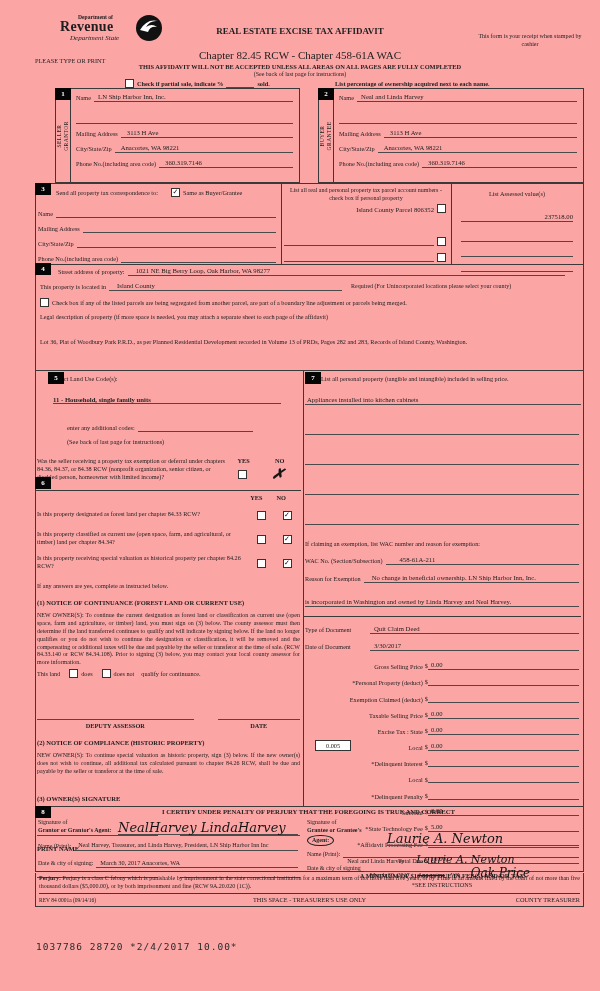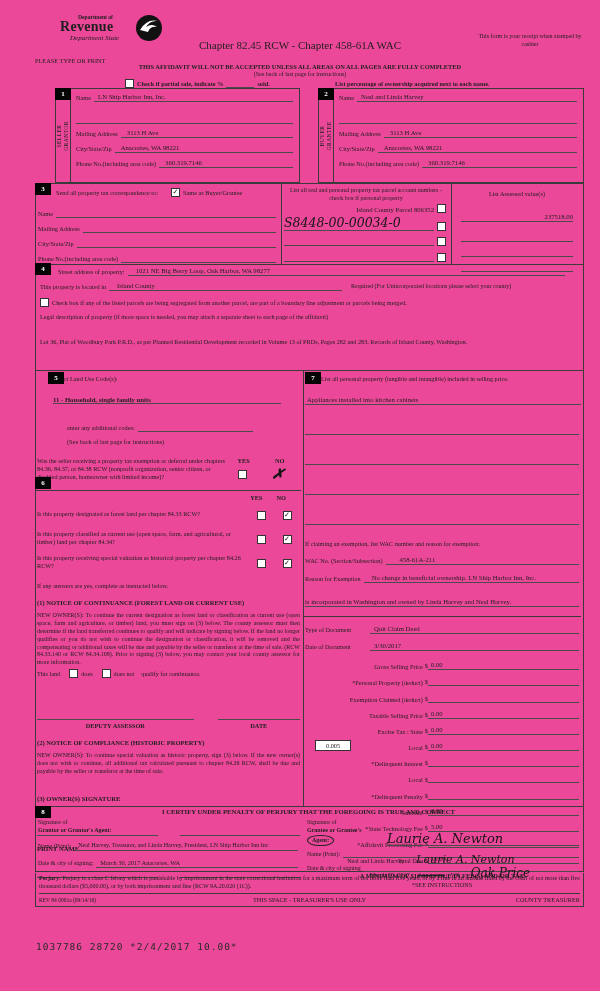--- a/index.html
+++ b/index.html
@@ -1,16 +1,16 @@
 <!DOCTYPE html>
 <html><head>
 <meta charset="utf-8">
 <style>
   html,body{margin:0;padding:0;background:#e8e8e6;}
-  .page{position:relative;width:600px;height:991px;background:#ec4899;margin:0 auto;
+  .page{position:relative;width:600px;height:991px;background:#fca5a5;margin:0 auto;
         font-family:"Liberation Serif","DejaVu Serif",serif;color:#1e1e1e;overflow:hidden;}
   .abs{position:absolute;}
   .lbl{font-size:6.3px;line-height:1.25;}
   .sm{font-size:6px;line-height:1.3;}
   .val{font-size:6.7px;}
   .b{font-weight:bold;}
   .ctr{text-align:center;}
   .fill{display:inline-block;border-bottom:1px solid #4a4a4a;height:8px;vertical-align:bottom;}
   .grow{flex:1;}
   .chk{display:inline-block;width:7px;height:7px;border:1px solid #333;font-size:7px;line-height:7px;
@@ -46,20 +46,21 @@
     <div class="b" style="font-size:14px;line-height:1;letter-spacing:.3px;">Revenue</div>
     <div style="font-size:7px;font-style:italic;margin-left:10px;">Department State</div>
   </div>
   <svg class="abs" style="left:134px;top:13px;" width="30" height="30" viewBox="0 0 30 30">
     <circle cx="15" cy="15" r="13" fill="#111"></circle>
     <path d="M6 17 q7 -12 18 -9 q-8 -1 -12 6 q6 -4 11 0 q-7 -1 -9 5 z" fill="#fff"></path>
   </svg>
   <div class="abs lbl" style="left:35px;top:57px;">PLEASE TYPE OR PRINT</div>
 
   <div class="abs ctr" style="left:170px;top:26px;width:260px;">
+    <div class="b" style="font-size:9px;">REAL ESTATE EXCISE TAX AFFIDAVIT</div>
     <div style="font-size:11px;margin-top:13px;">Chapter 82.45 RCW - Chapter 458-61A WAC</div>
   </div>
   <div class="abs ctr sm" style="left:478px;top:33px;width:104px;">This form is your receipt when stamped by cashier</div>
 
   <div class="abs ctr b" style="left:0;right:0;top:63px;font-size:6.4px;">THIS AFFIDAVIT WILL NOT BE ACCEPTED UNLESS ALL AREAS ON ALL PAGES ARE FULLY COMPLETED</div>
   <div class="abs ctr sm" style="left:0;right:0;top:71px;">(See back of last page for instructions)</div>
 
   <div class="abs flexrow" style="left:125px;top:79px;">
     <span class="chk"></span>
     <span class="lbl b">Check if partial sale, indicate %</span>
@@ -144,24 +145,20 @@
       <span class="fill grow"></span>
     </div>
     <div class="abs flexrow" style="left:2px;top:70px;width:238px;">
       <span class="lbl">Phone No.(including area code)</span>
       <span class="fill grow"></span>
     </div>
 
     <div class="abs ctr sm" style="left:250px;top:3px;width:160px;">List all real and personal property tax parcel account numbers - check box if personal property</div>
     <div class="abs flexrow" style="left:250px;top:20px;width:160px;justify-content:flex-end;">
       <span class="val">Island County Parcel 806352</span>
-      <span class="chk"></span>
-    </div>
-    <div class="abs flexrow" style="left:248px;top:31px;width:162px;">
-      <span class="hand grow" style="font-size:12.5px;border-bottom:1px solid #4a4a4a;">S8448-00-00034-0</span>
       <span class="chk"></span>
     </div>
     <div class="abs flexrow" style="left:248px;top:53px;width:162px;">
       <span class="fill grow"></span>
       <span class="chk"></span>
     </div>
     <div class="abs flexrow" style="left:248px;top:69px;width:162px;">
       <span class="fill grow"></span>
       <span class="chk"></span>
     </div>
@@ -400,20 +397,21 @@
   <div class="box" style="left:35px;top:805px;width:547px;height:66px;border-top:none;"></div>
   <div class="badge" style="left:35px;top:806px;">8</div>
   <div class="abs ctr b" style="left:35px;top:808px;width:547px;font-size:6.7px;">I CERTIFY UNDER PENALTY OF PERJURY THAT THE FOREGOING IS TRUE AND CORRECT</div>
 
   <div class="abs" style="left:38px;top:819px;width:260px;">
     <div style="display:flex;align-items:flex-end;">
       <div class="sm" style="width:80px;">
         <span>Signature of</span><br>
         <span class="b">Grantor or Grantor's Agent:</span>
       </div>
+      <span class="hand grow" style="font-size:13px;border-bottom:1px solid #4a4a4a;line-height:1;">NealHarvey  LindaHarvey</span>
     </div>
     <div class="flexrow" style="margin-top:7px;">
       <span class="sm">Name (Print):</span>
       <span class="fill grow" style="font-size:6.1px;padding-left:4px;">Neal Harvey, Treasurer, and Linda Harvey, President, LN Ship Harbor Inn Inc</span>
     </div>
     <div class="flexrow" style="margin-top:8px;">
       <span class="sm">Date &amp; city of signing:</span>
       <span class="fill grow" style="font-size:6.3px;padding-left:4px;">March 30, 2017   Anacortes, WA</span>
     </div>
   </div>

